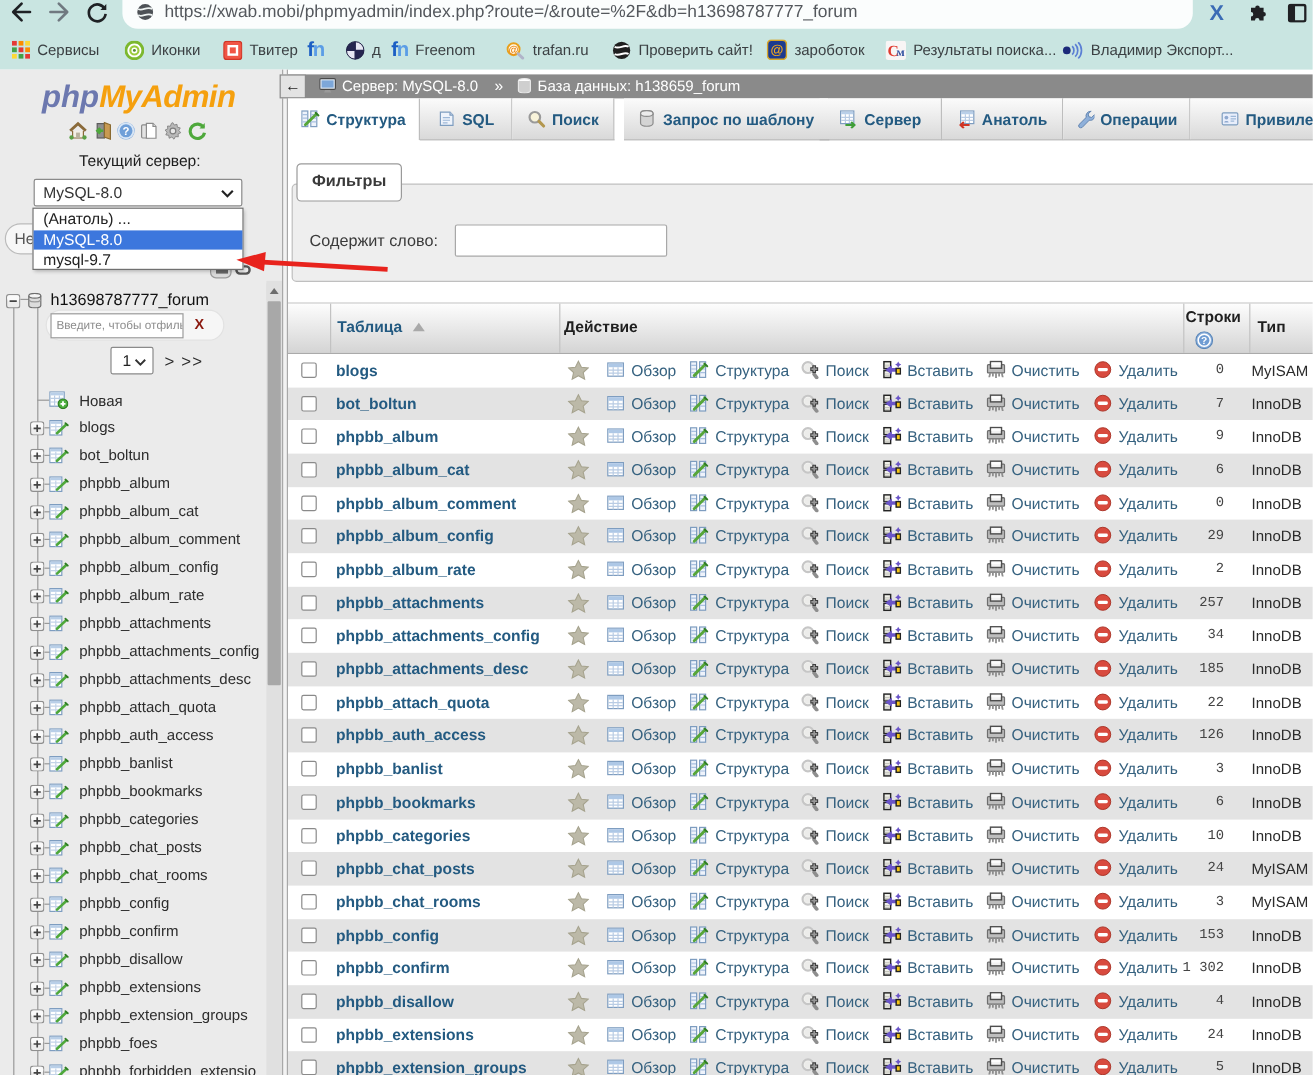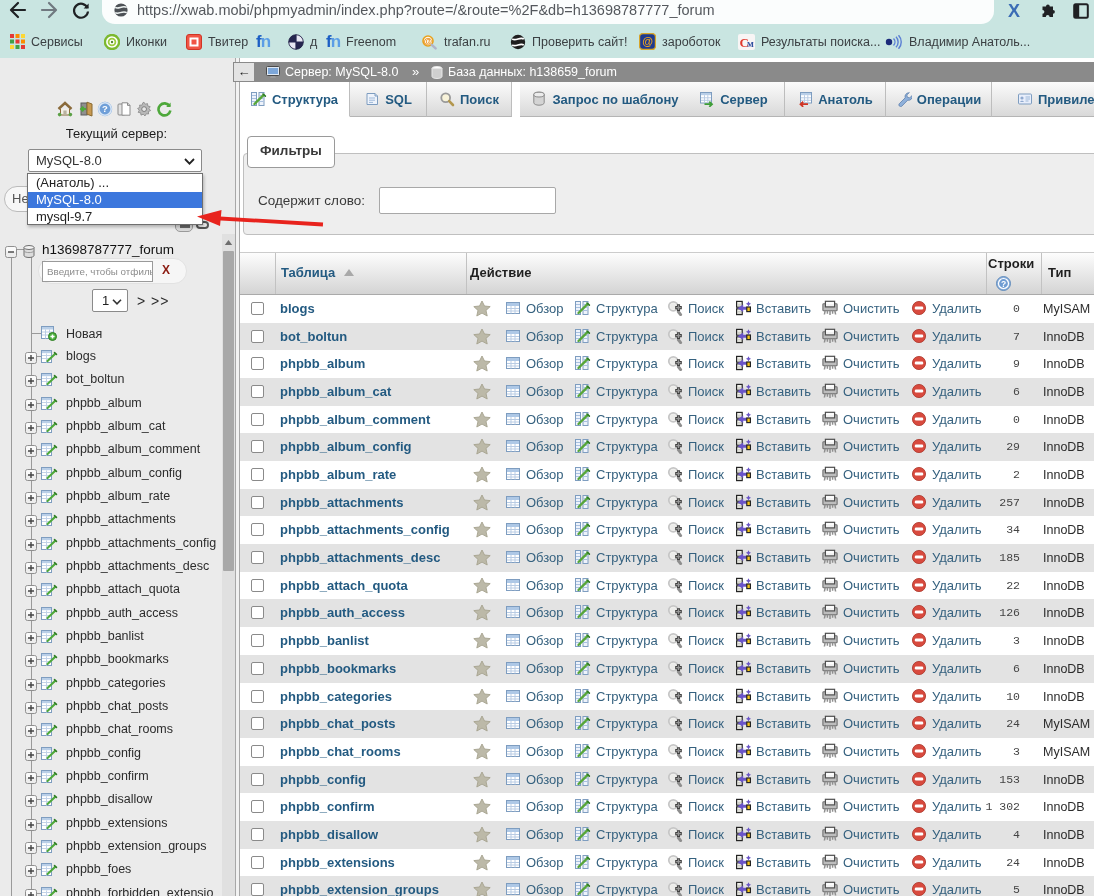--- a/index.html
+++ b/index.html
@@ -121,23 +121,24 @@
       <text x="1.5" y="12.5" font-size="13px" font-weight="bold" fill="#e03a2f" font-family="Liberation Serif,serif">C</text>
       <text x="9" y="13" font-size="10px" font-weight="bold" fill="#3050a0" font-family="Liberation Serif,serif">м</text>
     </svg>
     <span>Результаты поиска...</span>
   </div>
 <div class="bm" style="position:absolute;left:885px;top:33px;height:17px">
     <svg width="18" height="14" viewBox="0 0 18 14" style="">
       <circle cx="4" cy="7" r="3.2" fill="#1b2a7a"></circle>
       <path d="M8.5 3.5 a5 5 0 0 1 0 7 M11 1.8 a7.4 7.4 0 0 1 0 10.4 M13.5 0.2 a9.8 9.8 0 0 1 0 13.6" fill="none" stroke="#5b7fd4" stroke-width="1.4"></path>
     </svg>
-    <span>Владимир Анатоль...</span>
+    <span>Владимир Экспорт...</span>
   </div>
 <div style="position:absolute;left:0px;top:58px;width:235px;height:838px;background:#ebebeb;overflow:hidden">
+    <div style="position:absolute;left:35px;top:7px;font-size:26px;font-weight:bold;font-style:italic;white-space:nowrap"><span style="color:#6c78af">php</span><span style="color:#f5a00e;letter-spacing:-0.5px">MyAdmin</span></div>
     <div style="position:absolute;left:57px;top:43px;"><svg width="16" height="16" viewBox="0 0 16 16" style="">
         <path d="M1.5 8 L8 2 L14.5 8" fill="none" stroke="#8a6a3a" stroke-width="2.4"></path>
         <path d="M3.5 8 v6 h9 v-6" fill="#f3efe6" stroke="#8a6a3a"></path>
         <rect x="6.4" y="9.5" width="3.2" height="4.5" fill="#b9b29e"></rect>
         <circle cx="2.6" cy="13.6" r="1.8" fill="#5aa045"></circle>
         <circle cx="13.4" cy="13.6" r="1.8" fill="#5aa045"></circle>
       </svg></div>
     <div style="position:absolute;left:78px;top:43px;"><svg width="16" height="16" viewBox="0 0 16 16" style="">
         <rect x="3" y="2" width="6" height="12" fill="#8f8f8f" stroke="#5c5c5c"></rect>
         <path d="M9 1.2 L14 3 v12 l-5 -1.8 z" fill="#c89a52" stroke="#8a6a30"></path>

